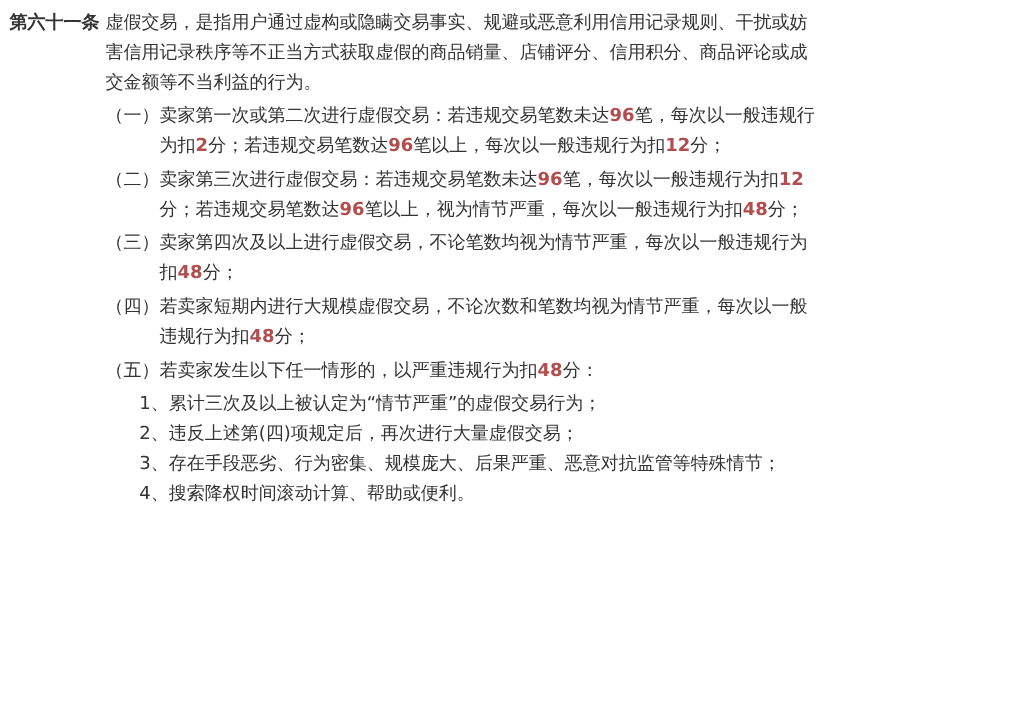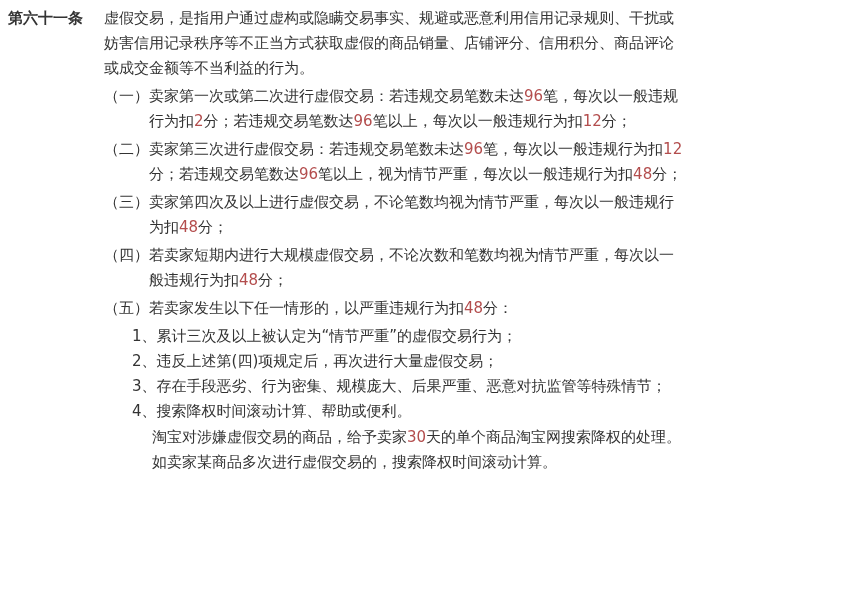--- a/index.html
+++ b/index.html
@@ -17,31 +17,31 @@
     font-size:15px;line-height:25px;color:var(--text_color);
   }
   .doc{
     display:flex;align-items:flex-start;
     padding:6px 12px 6px 8px;width:696px;
   }
   .label{
     width:80px;flex:0 0 80px;
     font-weight:700;white-space:nowrap;
   }
-  .article-body{flex:1 1 auto;min-width:0;margin-left:16px;}
+  .article-body{flex:1 1 auto;min-width:0;}
   .para{margin:0;}
   .item{display:flex;margin:3px 0;}
   .item .marker{flex:0 0 30px;white-space:nowrap;}
   .item .itext{flex:1 1 auto;min-width:0;}
   .subitems{margin:1px 0 0 28px;}
   .subitem{display:flex;margin:0;}
   .subitem .marker{flex:0 0 20px;white-space:nowrap;}
   .subitem .stext{flex:1 1 auto;min-width:0;}
   .indent2{margin-left:48px;margin-top:1px;}
-  .num{color:var(--number_red);}
+  .num{color:var(--number_red);font-weight:bold;}
   .help-icon{
     display:inline-block;width:16px;height:16px;
     margin-left:8px;border-radius:50%;
     background:linear-gradient(180deg,#8cc63f 0%,#4e9a0e 85%);
     color:#ffffff;font-weight:700;font-size:12px;line-height:16px;
     text-align:center;vertical-align:-3px;cursor:pointer;
     text-shadow:0 1px 0 rgba(0,0,0,0.15);
   }
 </style>
 </head>
@@ -90,19 +90,16 @@
         <span class="marker">3、</span>
         <span class="stext">存在手段恶劣、行为密集、规模庞大、后果严重、恶意对抗监管等特殊情节；</span>
       </div>
       <div class="subitem">
         <span class="marker">4、</span>
         <span class="stext">搜索降权时间滚动计算、帮助或便利。</span>
       </div>
     </div>
 
 
-    <div class="para indent2">
-      <span>淘宝对涉嫌虚假交易的商品，给予卖家<span class="num">30</span>天的单个商品淘宝网搜索降权的处理。如卖家某商品多次进行虚假交易的，搜索降权时间滚动计算。</span>
-    </div>
 
 
   </div>
 </div>
 
 </body></html>

